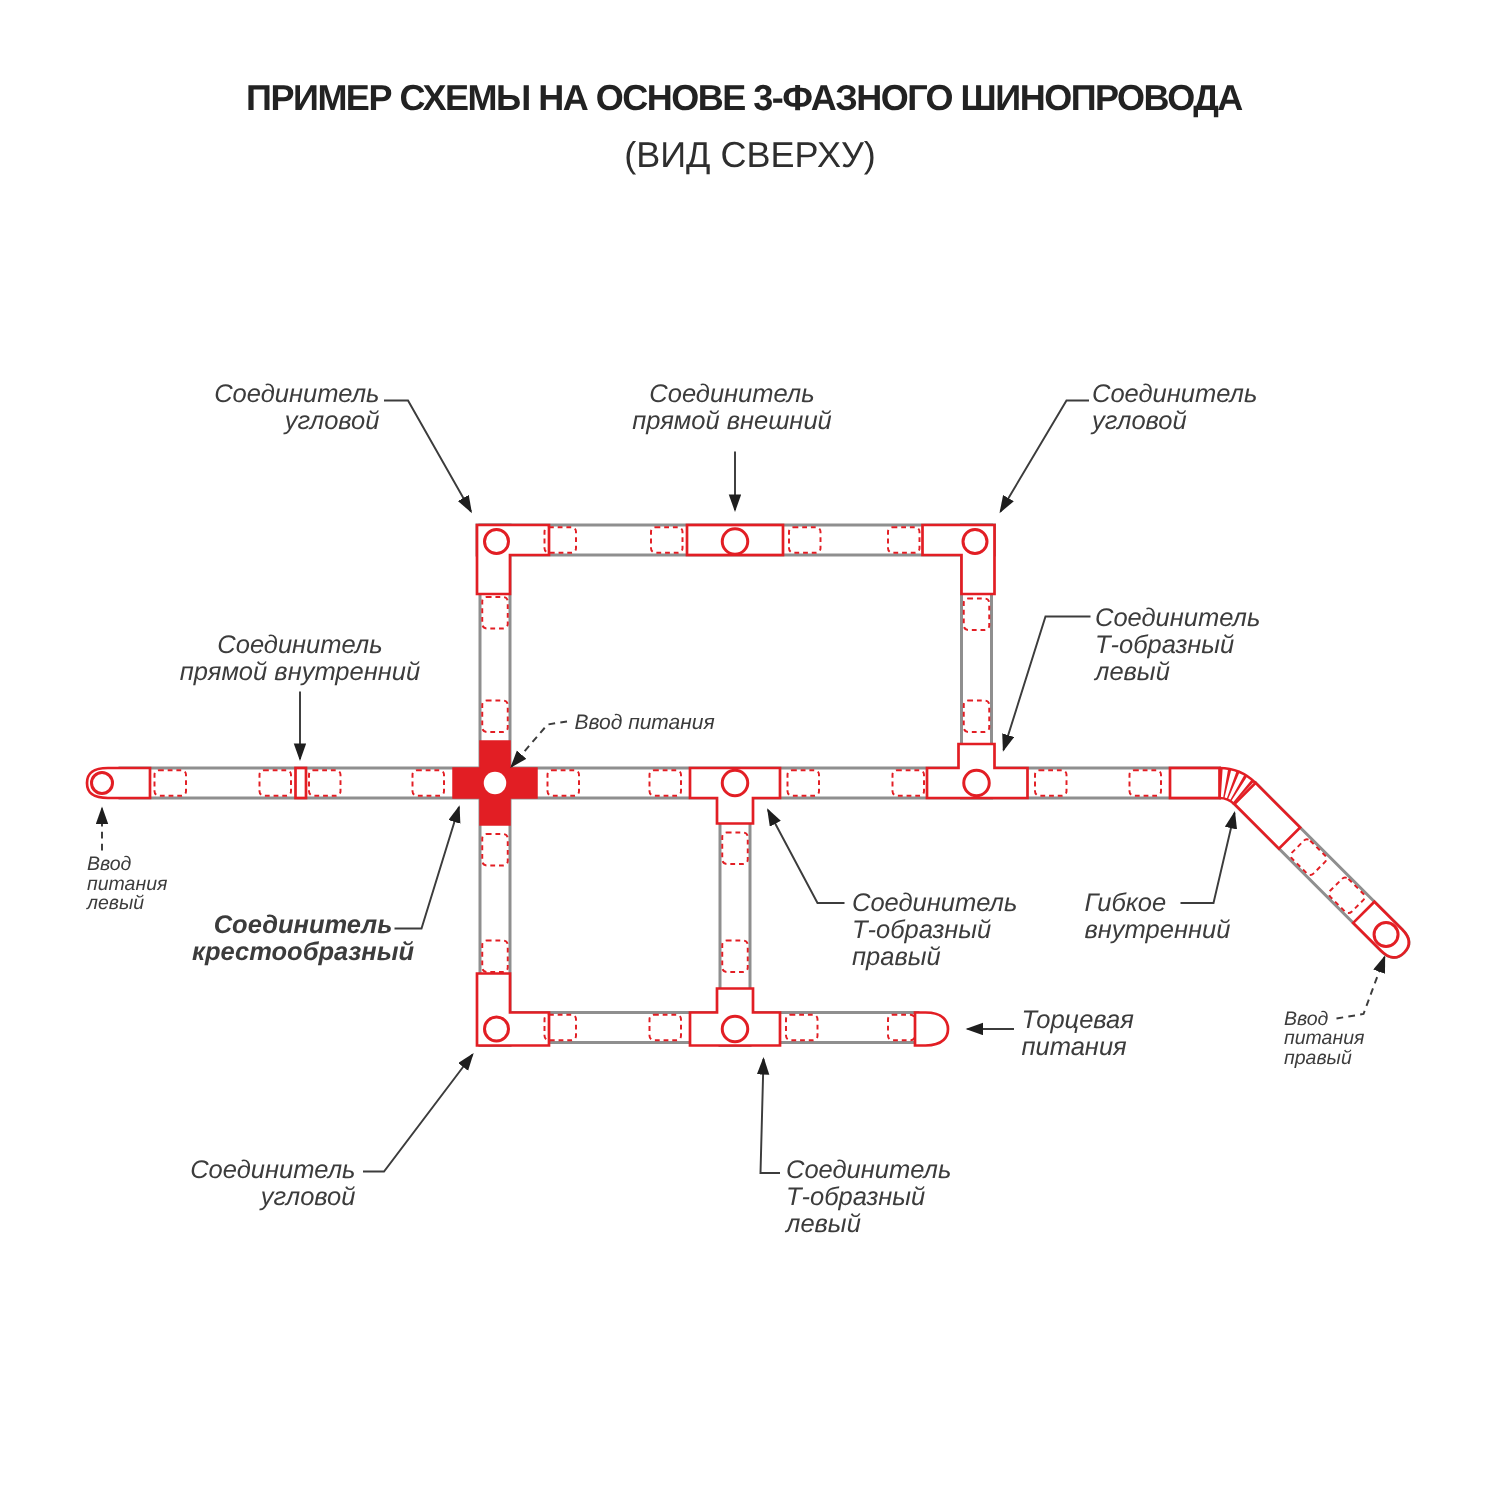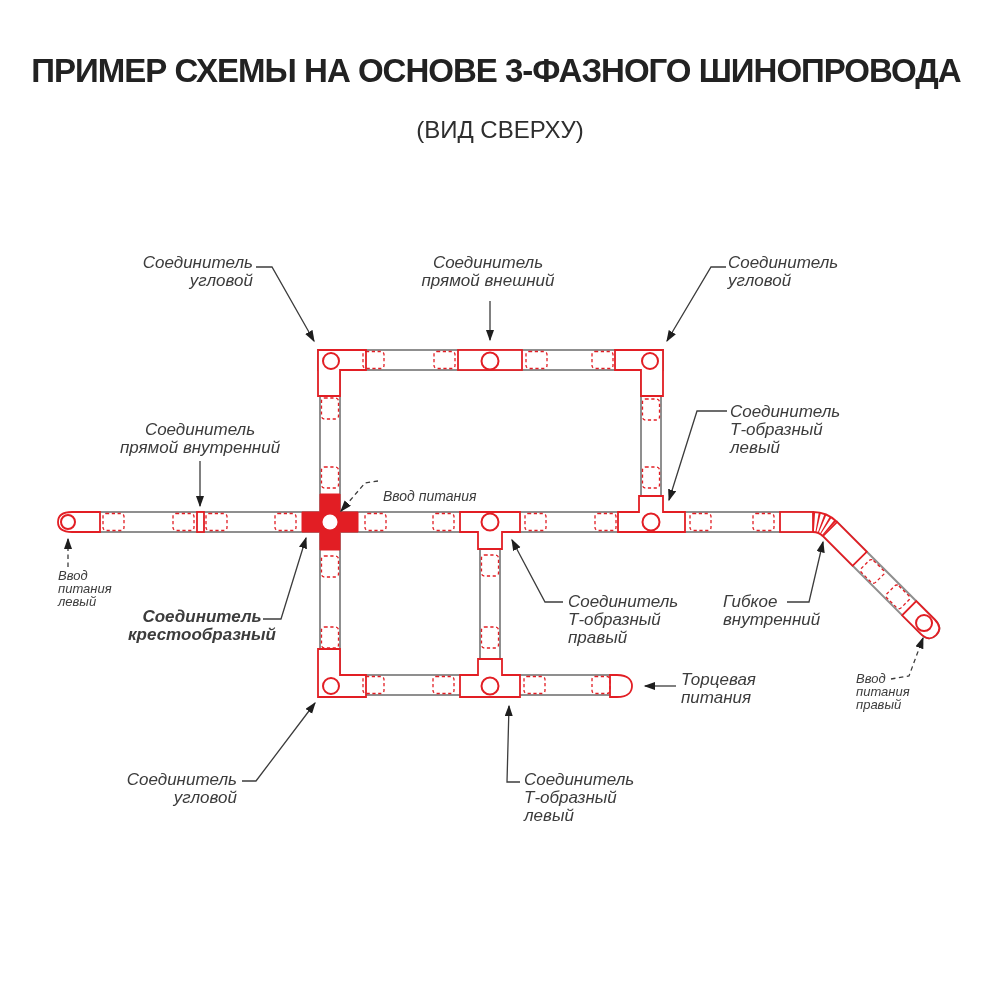--- a/index.html
+++ b/index.html
@@ -3,29 +3,29 @@
 <meta charset="utf-8">
 <style>
   :root{
     --red:#e21e24; --rail:#8f8f8f; --text:#3c3c3c; --leader:#3c3c3c; --arrow:#1e1e1e;
   }
   html,body{margin:0;padding:0;background:#fff;}
   #stage{position:relative;width:1000px;height:1000px;background:#fff;overflow:hidden;
          font-family:"Liberation Sans",sans-serif;color:var(--text);}
   #diagram-svg{position:absolute;left:0;top:0;}
   .page-title{position:absolute;left:0;top:52px;width:992px;text-align:center;
-              font-size:33px;font-weight:700;letter-spacing:-1px;color:#222;}
+              font-size:24px;font-weight:700;letter-spacing:-1px;color:#222;}
   .page-subtitle{position:absolute;left:0;top:90px;width:1000px;text-align:center;
-                 font-size:24px;font-weight:400;color:#2e2e2e;margin-top:26px;}
+                 font-size:24px;font-weight:400;color:#2e2e2e;}
   .lbl{position:absolute;font-size:17px;line-height:1.06;color:var(--text);white-space:pre-line;font-style:italic;}
   .lbl.r{text-align:right;}
   .lbl.c{text-align:center;}
   .lbl.b{font-weight:bold;}
   .lbl.small{font-size:13px;line-height:1.0;}
-  .lbl.mid{font-size:14px;margin-top:15px;}
+  .lbl.mid{font-size:14px;}
   
   .rail{fill:#fff;stroke:var(--rail);stroke-width:2;}
   .joint{fill:none;stroke:var(--red);stroke-width:1.3;stroke-dasharray:3.2 2.6;}
   .conn{fill:#fff;stroke:var(--red);stroke-width:1.8;}
   .connfill{fill:var(--red);stroke:var(--red);stroke-width:1;}
   .ring{fill:#fff;stroke:var(--red);stroke-width:2;}
   .dot{fill:#fff;}
   .whitearc{fill:none;stroke:#fff;stroke-width:20;}
   .hatch{fill:none;stroke:var(--red);stroke-width:20;stroke-dasharray:1.5 2.6;}
   .redline{fill:none;stroke:var(--red);stroke-width:1.8;}

